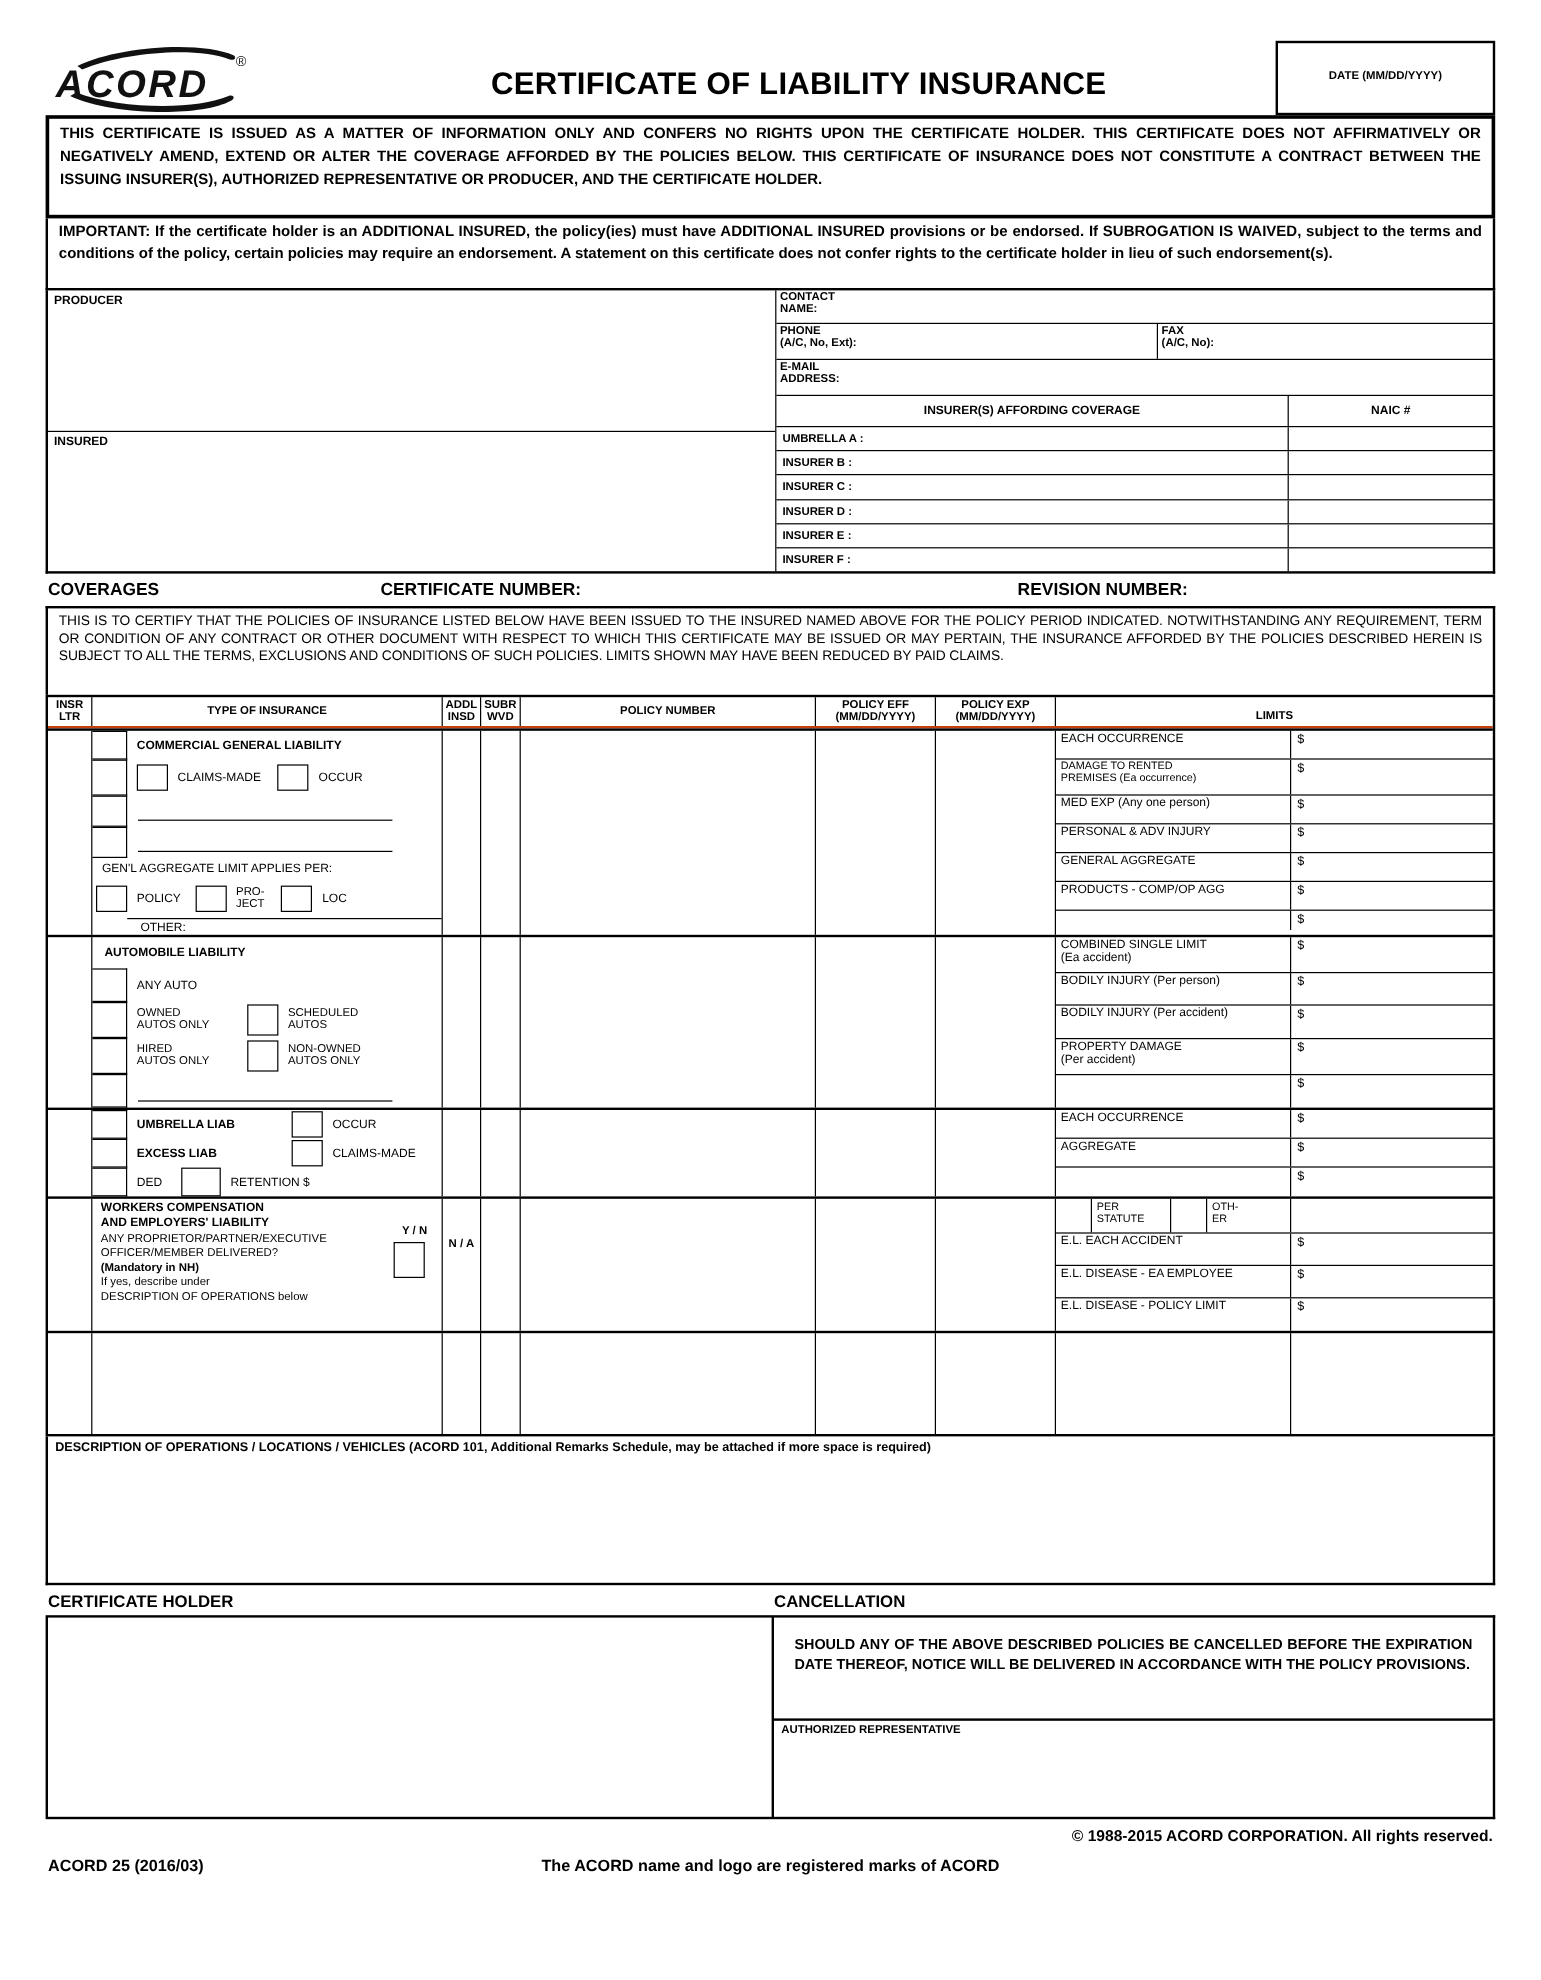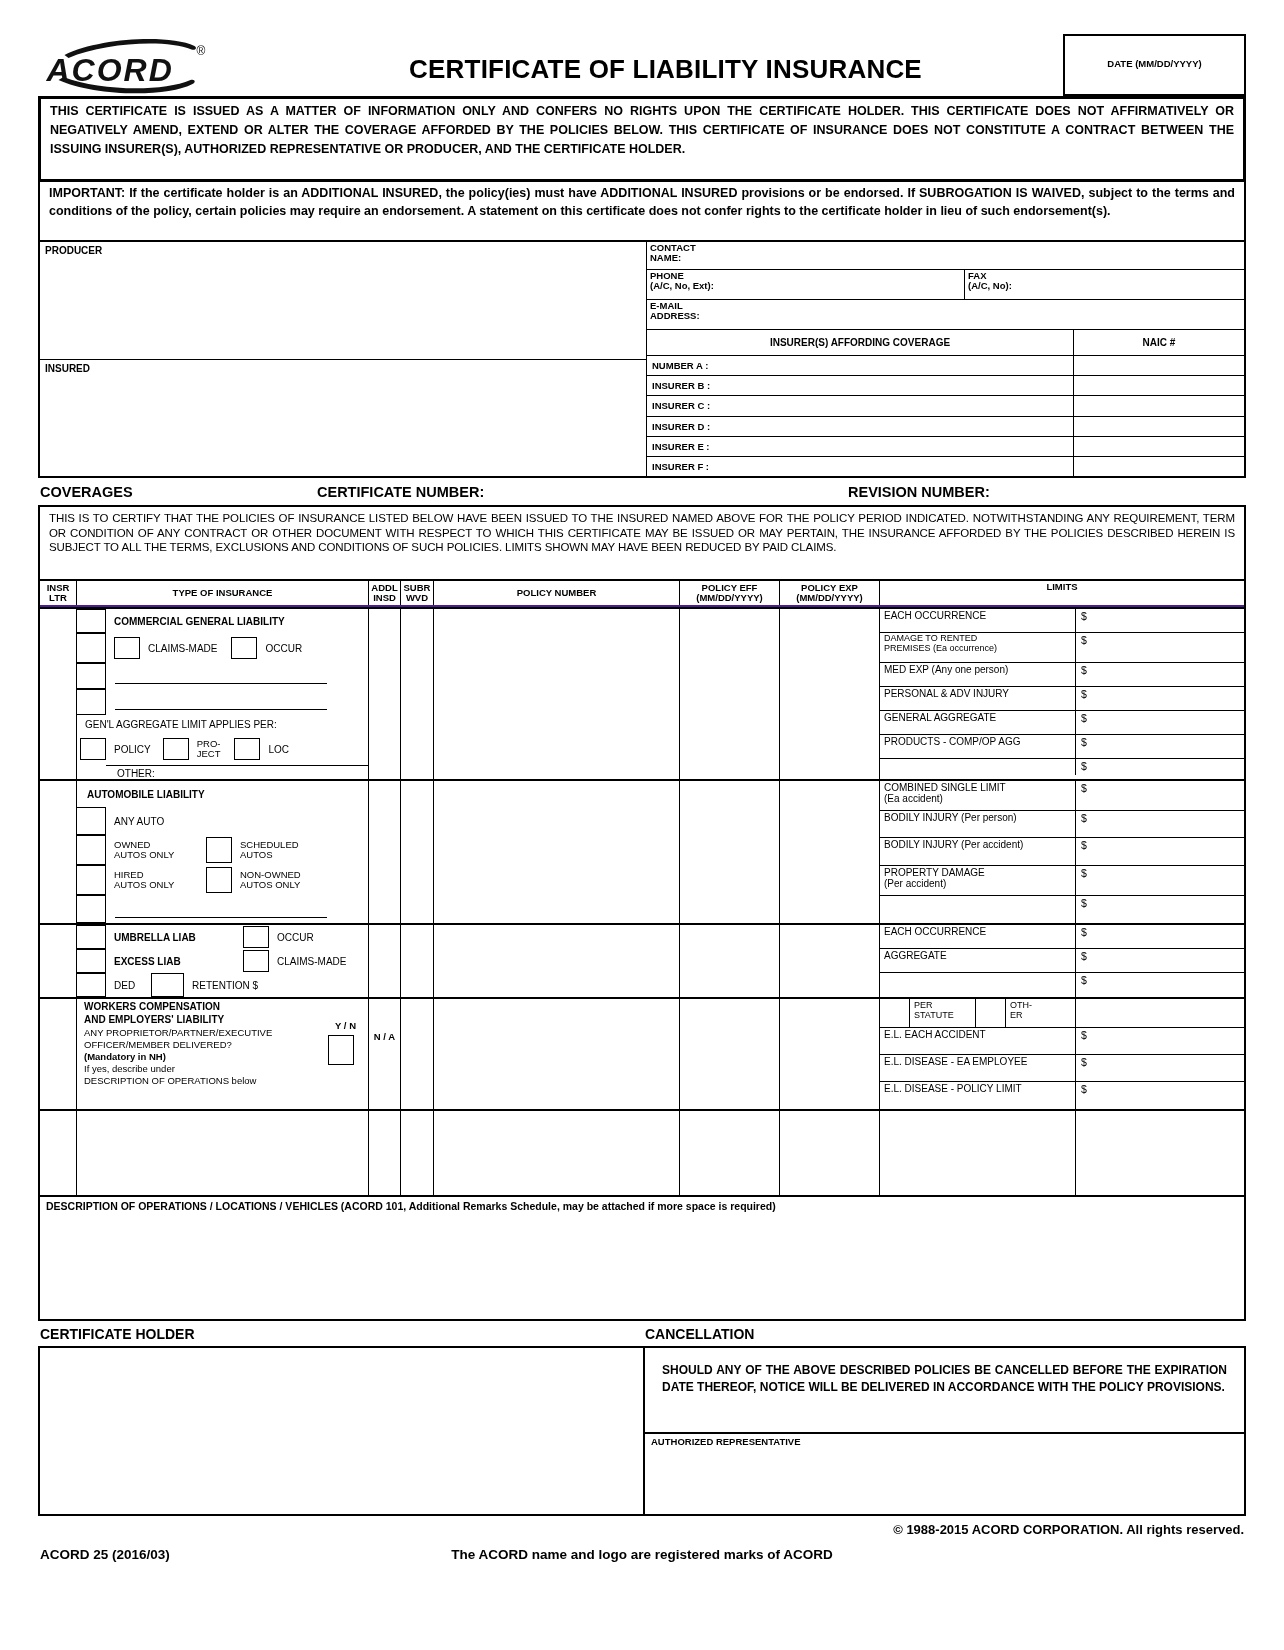--- a/index.html
+++ b/index.html
@@ -49,26 +49,26 @@
 .covbar .b1 { width:279px; padding-left:2px; }
 .covbar .b2 { width:531px; }
 .covbar .b3 { flex:1; }
 
 
 .certify { border:2px solid #000; border-bottom:none; height:74px; font-size:11.5px; line-height:1.27; padding:4px 9px; text-align:justify; letter-spacing:-0.1px; }
 
 
 .ctable { border:2px solid #000; font-size:10px; }
 .g { display:flex; align-items:stretch; }
-.thead { height:26px; font-size:9.5px; font-weight:bold; border-bottom:2px solid #4c1d95; }
+.thead { height:26px; font-size:9.5px; font-weight:bold; border-bottom:2px solid #c2410c; }
 .hc { border-right:1px solid #000; text-align:center; line-height:1.1; padding-top:2px; }
 .hc:last-child { border-right:none; }
 .c1 { width:37px; } .c2 { width:292px; } .c3 { width:32px; } .c4 { width:33px; }
 .c5 { width:246px; } .c6 { width:100px; } .c7 { width:100px; }
-.hc.c89 { flex:1; padding-top:1px; }
+.hc.c89 { flex:1; padding-top:11px; }
 .sec { border-top:2px solid #000; }
 .sec:first-of-type { border-top:none; }
 .cell { border-right:1px solid #000; }
 .limcol { flex:1; display:flex; flex-direction:column; }
 .lrow { display:flex; border-bottom:1px solid #000; align-items:stretch; }
 .lrow:last-child { border-bottom:none; }
 .llab { width:196px; border-right:1px solid #000; font-size:10px; line-height:1.1; padding:1px 4px; }
 .lval { flex:1; font-size:10.5px; padding:1px 5px; }
 .h16{height:16px;} .h24{height:24px;} .h26{height:26px;} .h27{height:27px;} .h28{height:28px;}
 .h29{height:29px;} .h30{height:30px;} .h32{height:32px;}
@@ -170,21 +170,21 @@
         <span class="lab pre">E-MAIL
 ADDRESS:</span>
         <div class="fieldarea"></div>
       </div>
       <div class="c-row c-inshead">
         <div class="heading">INSURER(S) AFFORDING COVERAGE</div>
         <div class="naiccell">NAIC #</div>
       </div>
       <div class="insrows">
         <div class="insrow">
-          <span class="lab">NUMBER A :</span>
+          <span class="lab">UMBRELLA A :</span>
           <div class="fieldarea"></div>
           <div class="naiccell"></div>
         </div>
         <div class="insrow">
           <span class="lab">INSURER B :</span>
           <div class="fieldarea"></div>
           <div class="naiccell"></div>
         </div>
         <div class="insrow">
           <span class="lab">INSURER C :</span>

